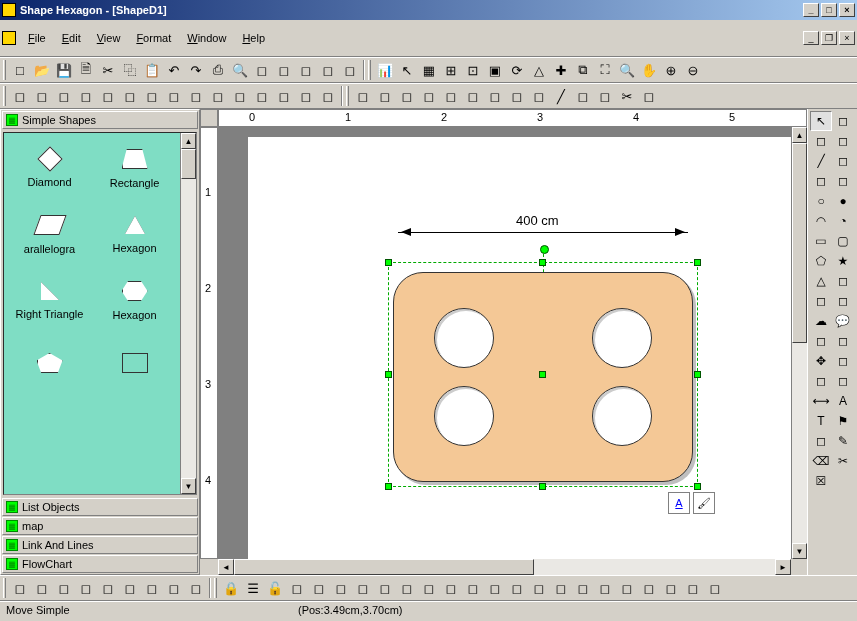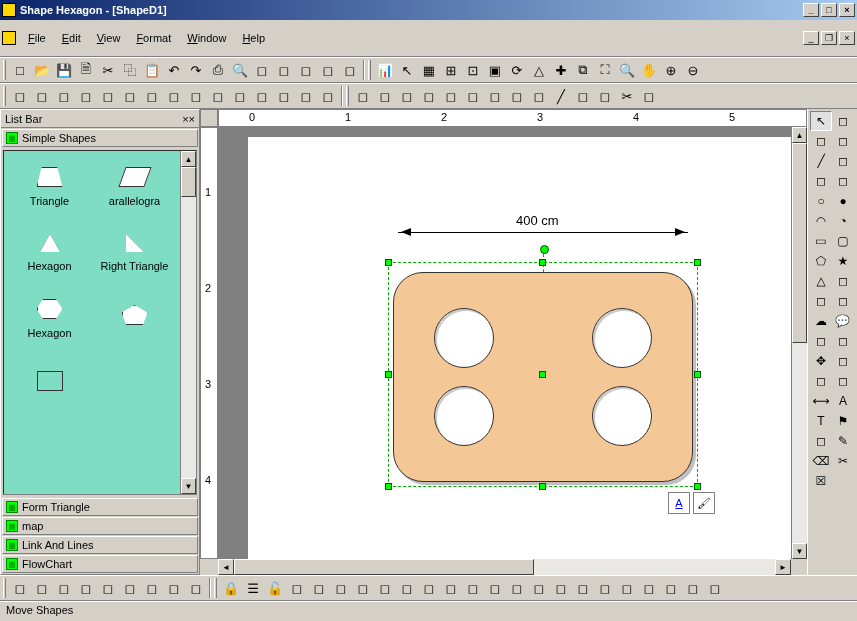--- a/index.html
+++ b/index.html
@@ -170,33 +170,33 @@
       <div class="tbtn" style="font-size: 13px;">◻</div>
       <div class="tbtn" style="font-size: 13px;">◻</div>
       <div class="tbtn" style="font-size: 13px;">✂</div>
       <div class="tbtn" style="font-size: 13px;">◻</div>
     </div>
 </div>
 
 <div class="main">
 
   <div class="listbar">
-    <div class="listbar-head">
-      <span>List Bar</span>
-      <span class="x">××</span>
-    </div>
     <div class="category">
       <div class="cicon">▦</div>
       <span>Simple Shapes</span>
     </div>
     <div class="shapes-panel">
       <div class="shapes-grid" id="shapes-grid">
           <div class="shape-cell">
+            <div class="shape-ico diamond"></div>
+            <div style="text-align: center;">Diamond</div>
+          </div>
+          <div class="shape-cell">
             <div class="shape-ico trap"></div>
-            <div style="text-align: center;">Triangle</div>
+            <div style="text-align: center;">Rectangle</div>
           </div>
           <div class="shape-cell">
             <div class="shape-ico para"></div>
             <div style="text-align: center;">arallelogra</div>
           </div>
           <div class="shape-cell">
             <div class="shape-ico tri"></div>
             <div style="text-align: center;">Hexagon</div>
           </div>
           <div class="shape-cell">
@@ -219,21 +219,21 @@
       <div class="vscroll">
         <div class="sbtn">▲</div>
         <div class="sthumb"></div>
         <div class="strack"></div>
         <div class="sbtn">▼</div>
       </div>
     </div>
     <div id="cat-list">
         <div class="category">
           <div class="cicon">▦</div>
-          <span>Form Triangle</span>
+          <span>List Objects</span>
         </div>
         <div class="category">
           <div class="cicon">▦</div>
           <span>map</span>
         </div>
         <div class="category">
           <div class="cicon">▦</div>
           <span>Link And Lines</span>
         </div>
         <div class="category">
@@ -381,14 +381,15 @@
       <div class="tbtn" style="font-size: 13px;">◻</div>
       <div class="tbtn" style="font-size: 13px;">◻</div>
       <div class="tbtn" style="font-size: 13px;">◻</div>
       <div class="tbtn" style="font-size: 13px;">◻</div>
       <div class="tbtn" style="font-size: 13px;">◻</div>
       <div class="tbtn" style="font-size: 13px;">◻</div>
     </div>
 </div>
 
 <div class="statusbar">
-  <div class="cell" style="flex:0 0 290px;border:none">Move Shapes</div>
+  <div class="cell" style="flex:0 0 290px;border:none">Move Simple</div>
+  <div class="cell" style="flex:1;border:none">(Pos:3.49cm,3.70cm)</div>
 </div>
 
 </body></html>

